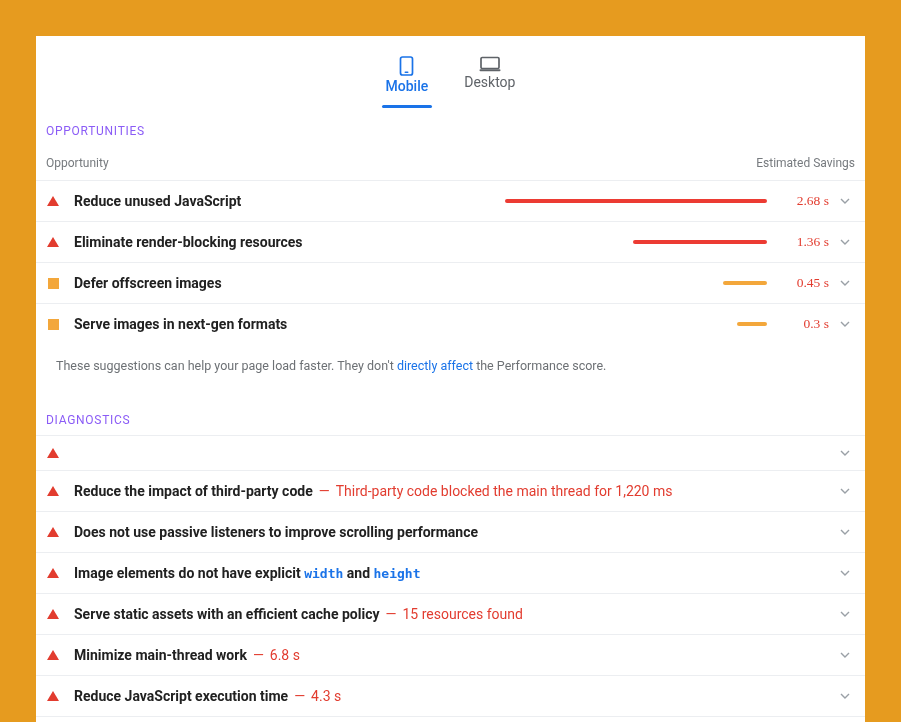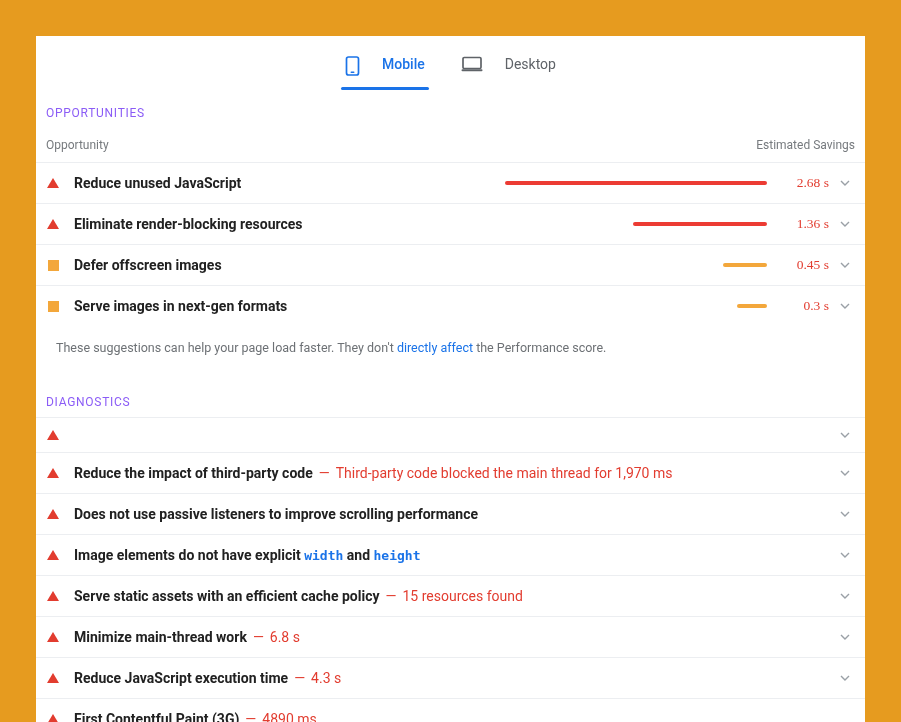--- a/index.html
+++ b/index.html
@@ -15,26 +15,28 @@
     overflow: hidden;
   }
   .tabs {
     display: flex;
     justify-content: center;
     gap: 28px;
     padding: 16px 0 0 0;
   }
   .tab {
     display: flex;
-    gap: 22px;
+    align-items: center;
+    gap: 2px;
     padding: 4px 4px 14px 4px;
     cursor: pointer;
     font-size: 14px;
     color: #5f6368;
     position: relative;
+    flex-direction: column;
   }
   .tab.active {
     color: #1a73e8;
     font-weight: 500;
   }
   .tab.active::after {
     content: "";
     position: absolute;
     left: 0; right: 0; bottom: 0;
     height: 3px;
@@ -236,21 +238,21 @@
         </svg>
       </span>
   </div>
 
   <div class="row">
     <span class="marker">
         <span class="tri-red"></span>
       </span>
     <span class="title">Reduce the impact of third-party code</span>
     <span class="dash">—</span>
-    <span class="subtext">Third-party code blocked the main thread for 1,970 ms</span>
+    <span class="subtext">Third-party code blocked the main thread for 1,220 ms</span>
     <span class="spacer"></span>
     <span class="chev">
         <svg width="10" height="6" viewBox="0 0 10 6">
           <path d="M1 1l4 4 4-4" fill="none" stroke="#9aa0a6" stroke-width="1.4"></path>
         </svg>
       </span>
   </div>
 
   <div class="row">
     <span class="marker">

